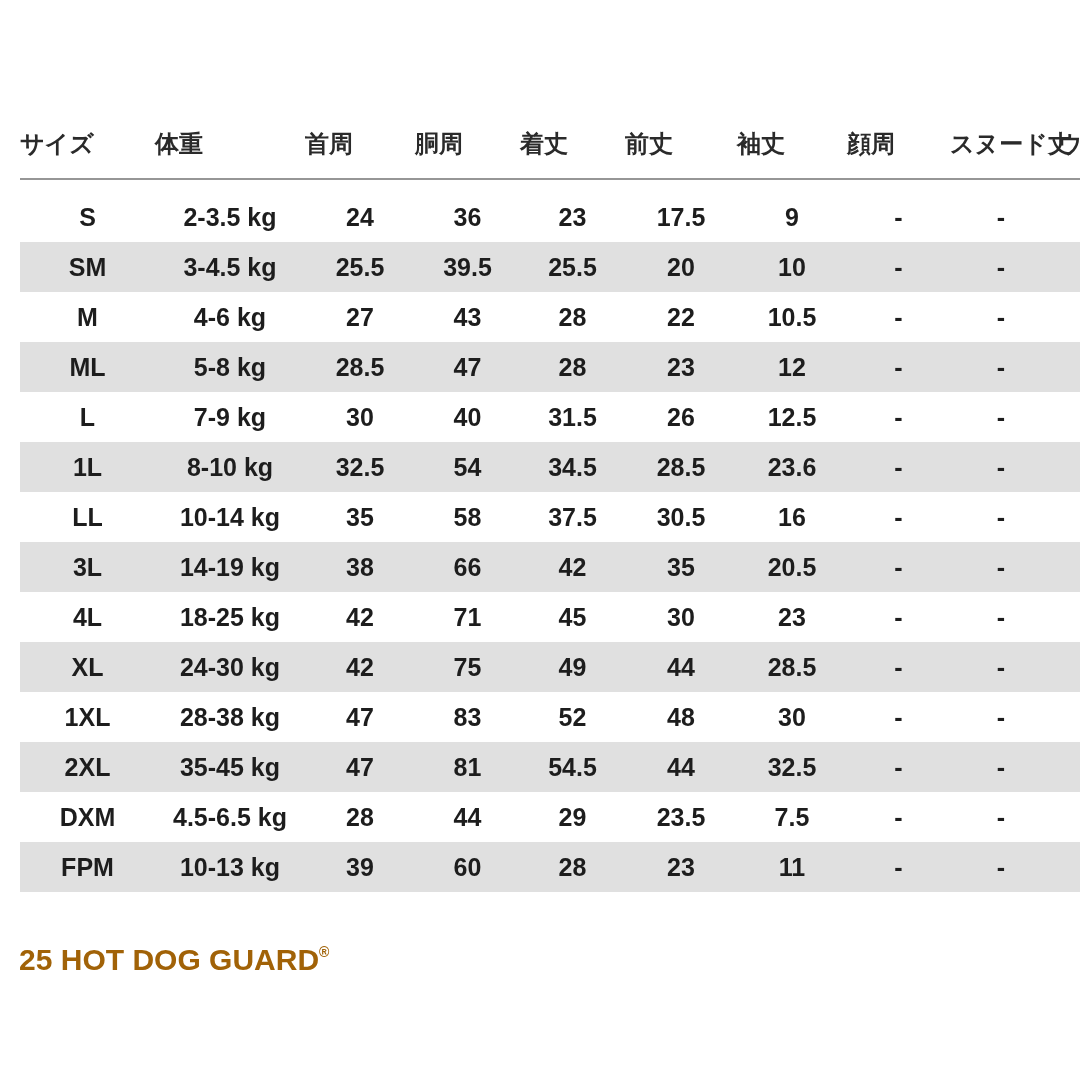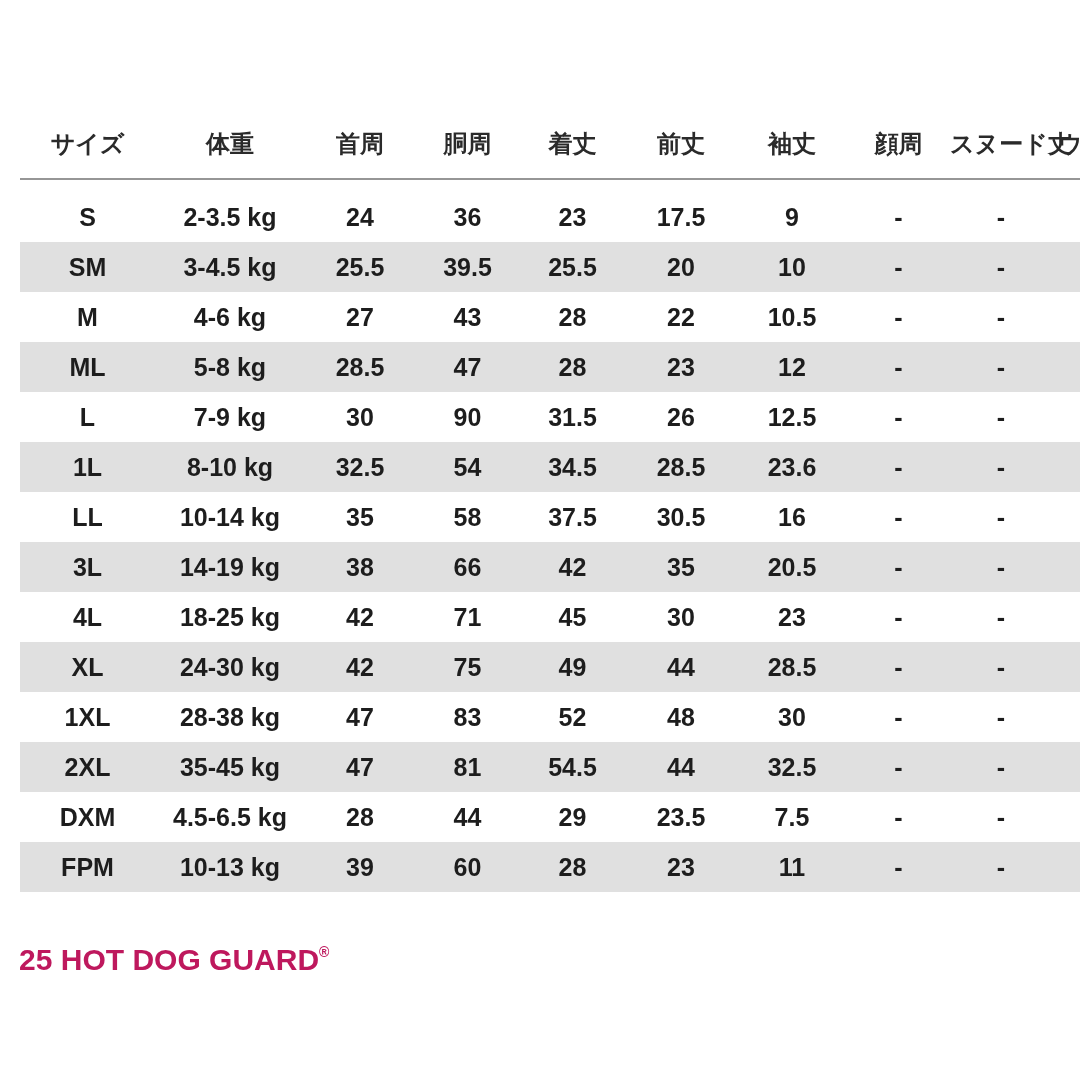--- a/index.html
+++ b/index.html
@@ -31,21 +31,21 @@
   }
   table.size-chart th,
   table.size-chart td {
     padding: 0;
     font-weight: 700;
     white-space: nowrap;
   }
   thead th {
     height: 68px;
     font-size: 24px;
-    text-align: center;
+    text-align: left;
     vertical-align: middle;
     padding-bottom: 6px;
     border-bottom: 2px solid #969696;
     color: #2a2a2a;
   }
   thead th.clip-col {
     text-align: left;
     padding-left: 6px;
   }
   tbody td {
@@ -60,21 +60,21 @@
   }
   tbody tr.stripe {
     background: #e0e0e0;
   }
   .footer {
     position: absolute;
     left: 19px;
     top: 943px;
     font-size: 30px;
     font-weight: 700;
-    color: #be185d;
+    color: #a16207;
     white-space: nowrap;
   }
   .footer .tm {
     font-size: 14px;
     vertical-align: 13px;
   }
 </style>
 </head>
 <body>
 
@@ -157,21 +157,21 @@
             <td>23</td>
             <td>12</td>
             <td>-</td>
             <td>-</td>
             <td></td>
           </tr>
           <tr>
             <td>L</td>
             <td>7-9 kg</td>
             <td>30</td>
-            <td>90</td>
+            <td>40</td>
             <td>31.5</td>
             <td>26</td>
             <td>12.5</td>
             <td>-</td>
             <td>-</td>
             <td></td>
           </tr>
           <tr class="stripe">
             <td>1L</td>
             <td>8-10 kg</td>

